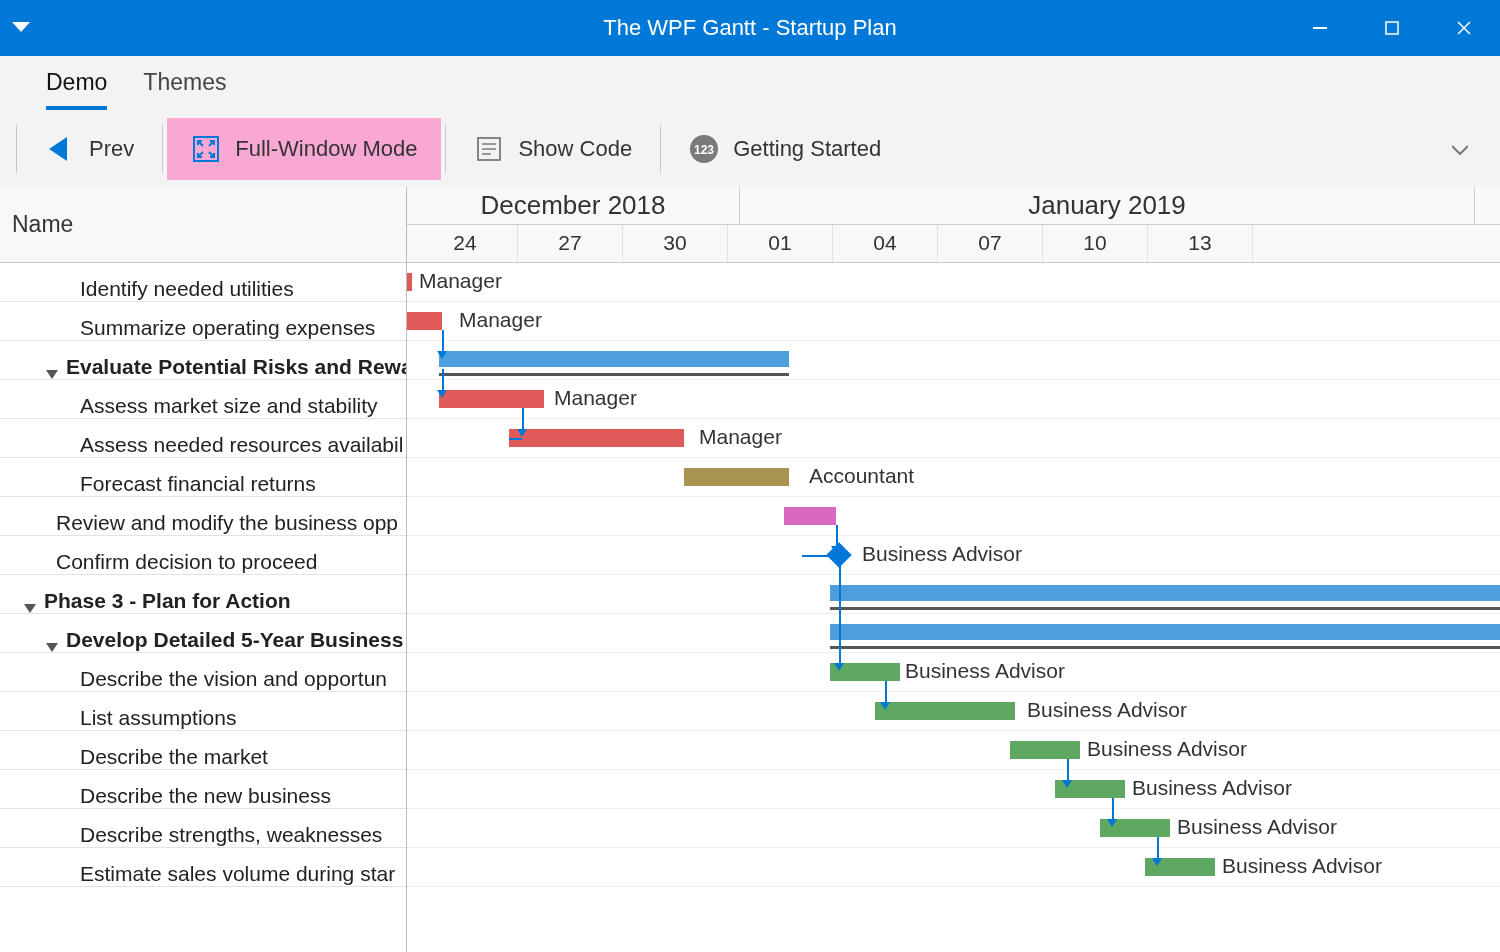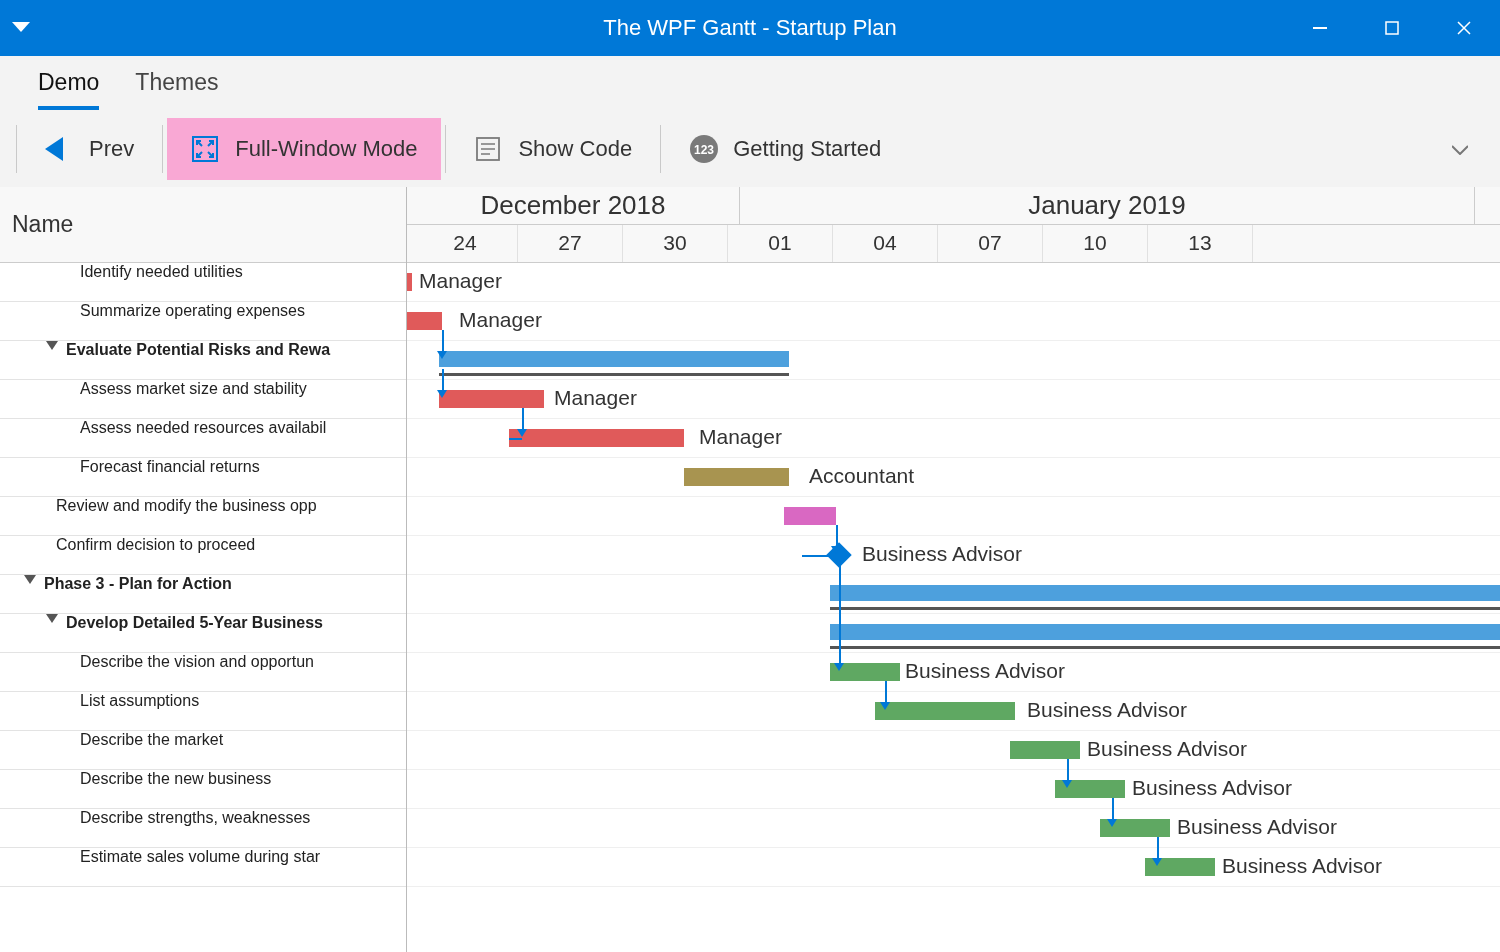--- a/index.html
+++ b/index.html
@@ -2,35 +2,35 @@
 <html><head>
 <meta charset="utf-8">
 <style>
 *{box-sizing:border-box;margin:0;padding:0;font-family:"Segoe UI",Arial,sans-serif}
 body{background:#fff;overflow:hidden;width:1500px;height:952px}
 .titlebar{background:#0078d7;height:56px;display:flex;align-items:center;color:#fff;position:relative}
 .titlebar-menu{width:42px;height:56px;display:flex;align-items:center;justify-content:center}
 .title-text{position:absolute;left:50%;transform:translateX(-50%);font-size:22px;font-weight:400}
 .win-controls{margin-left:auto;display:flex;height:56px}
 .win-btn{width:72px;display:flex;align-items:center;justify-content:center;color:#fff}
-.tabs{height:55px;display:flex;align-items:flex-end;padding:0 20px;background:#f3f3f3;border-bottom:1px solid #f3f3f3}
+.tabs{height:55px;display:flex;align-items:flex-end;padding:0 28px;background:#f3f3f3;border-bottom:1px solid #f3f3f3}
 .tab{padding:10px 18px 14px;font-size:23px;color:#444;position:relative}
 .tab.active{color:#111;font-weight:500}
 .tab.active::after{content:"";position:absolute;bottom:0;left:18px;right:18px;height:4px;background:#0078d7}
 .toolbar{height:76px;display:flex;align-items:center;background:#f3f3f3;padding:0 12px;gap:0}
 .tb-item{display:flex;align-items:center;gap:14px;padding:0 24px;height:62px;font-size:22px;color:#333}
 .tb-item.active{background:#f9a8d4}
 .tb-sep{width:1px;height:48px;background:#c9c9c9;margin:0 4px}
-.tb-icon{width:30px;height:30px;display:flex;align-items:center;justify-content:flex-start}
+.tb-icon{width:30px;height:30px;display:flex;align-items:center;justify-content:center}
 .expand-icon{margin-left:auto;padding-right:20px;color:#777;font-size:18px}
 .content{display:flex;height:calc(952px - 56px - 55px - 76px);position:relative}
 .name-col{width:407px;border-right:1px solid #bbb;display:flex;flex-direction:column;background:#fff}
 .name-header{height:76px;border-bottom:1px solid #ccc;display:flex;align-items:center;padding-left:12px;font-size:23px;color:#333;background:#f8f8f8}
 .name-rows{flex:1;overflow:hidden}
-.name-row{height:39px;border-bottom:1px solid #e3e3e3;display:flex;align-items:flex-start;font-size:16px;color:#222;white-space:nowrap;overflow:hidden}
+.name-row{height:39px;border-bottom:1px solid #e3e3e3;display:flex;align-items:flex-end;font-size:21px;color:#222;white-space:nowrap;overflow:hidden}
 .indent-0{padding-left:24px;font-weight:700}
 .indent-1{padding-left:46px;font-weight:700}
 .indent-2{padding-left:80px}
 .indent-1b{padding-left:56px}
 .collapse-marker{display:inline-block;width:0;height:0;border-left:6px solid transparent;border-right:6px solid transparent;border-bottom:9px solid #555;transform:rotate(180deg);margin-right:8px;vertical-align:middle}
 .gantt-area{flex:1;position:relative;overflow:hidden}
 .gantt-header{height:76px;border-bottom:1px solid #ccc;display:flex;flex-direction:column;background:#f8f8f8}
 .gantt-months{height:38px;display:flex;border-bottom:1px solid #ccc}
 .month-cell{border-right:1px solid #ccc;display:flex;align-items:center;justify-content:center;font-size:26px;color:#333}
 .gantt-days{height:38px;display:flex}

